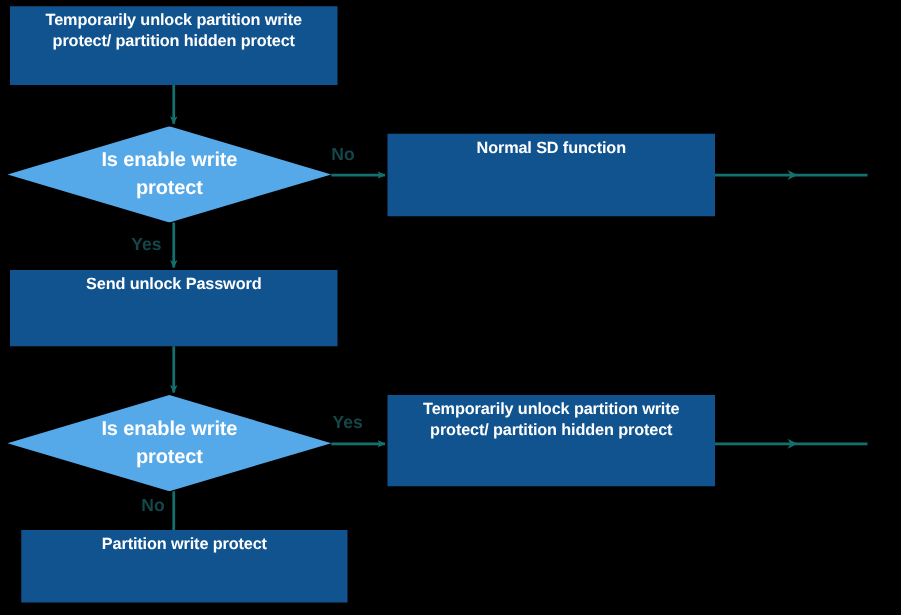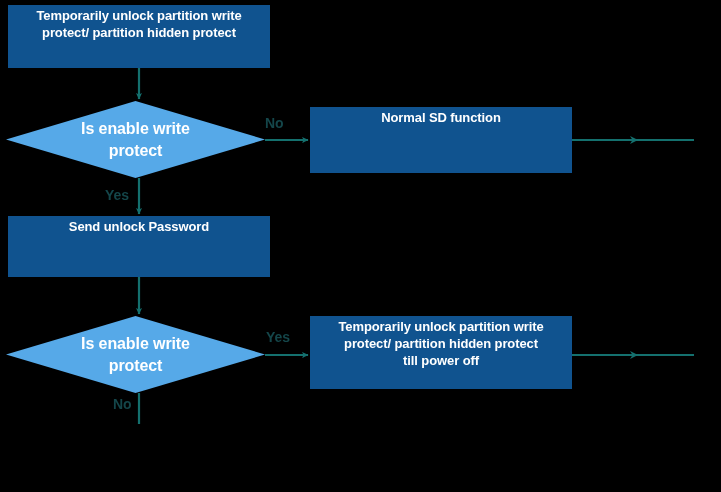--- a/index.html
+++ b/index.html
@@ -143,18 +143,22 @@
   </div>
 
   <div class="edge-label" style="left:266px; top:330px;">Yes</div>
 
   <div class="edge-label" style="left:113px; top:397px;">No</div>
 
   <div class="node-box" style="left:310px; top:316px; width:262px; height:73px;">
     <div>
       <div>Temporarily unlock partition write</div>
       <div>protect/ partition hidden protect</div>
-      <div>till power off</div>
     </div>
   </div>
 
+  <div class="node-box" style="left:17px; top:424px; width:261px; height:58px;">
+    <div>
+      <div>Partition write protect</div>
+    </div>
+  </div>
 
 </div>
 
 </body></html>

